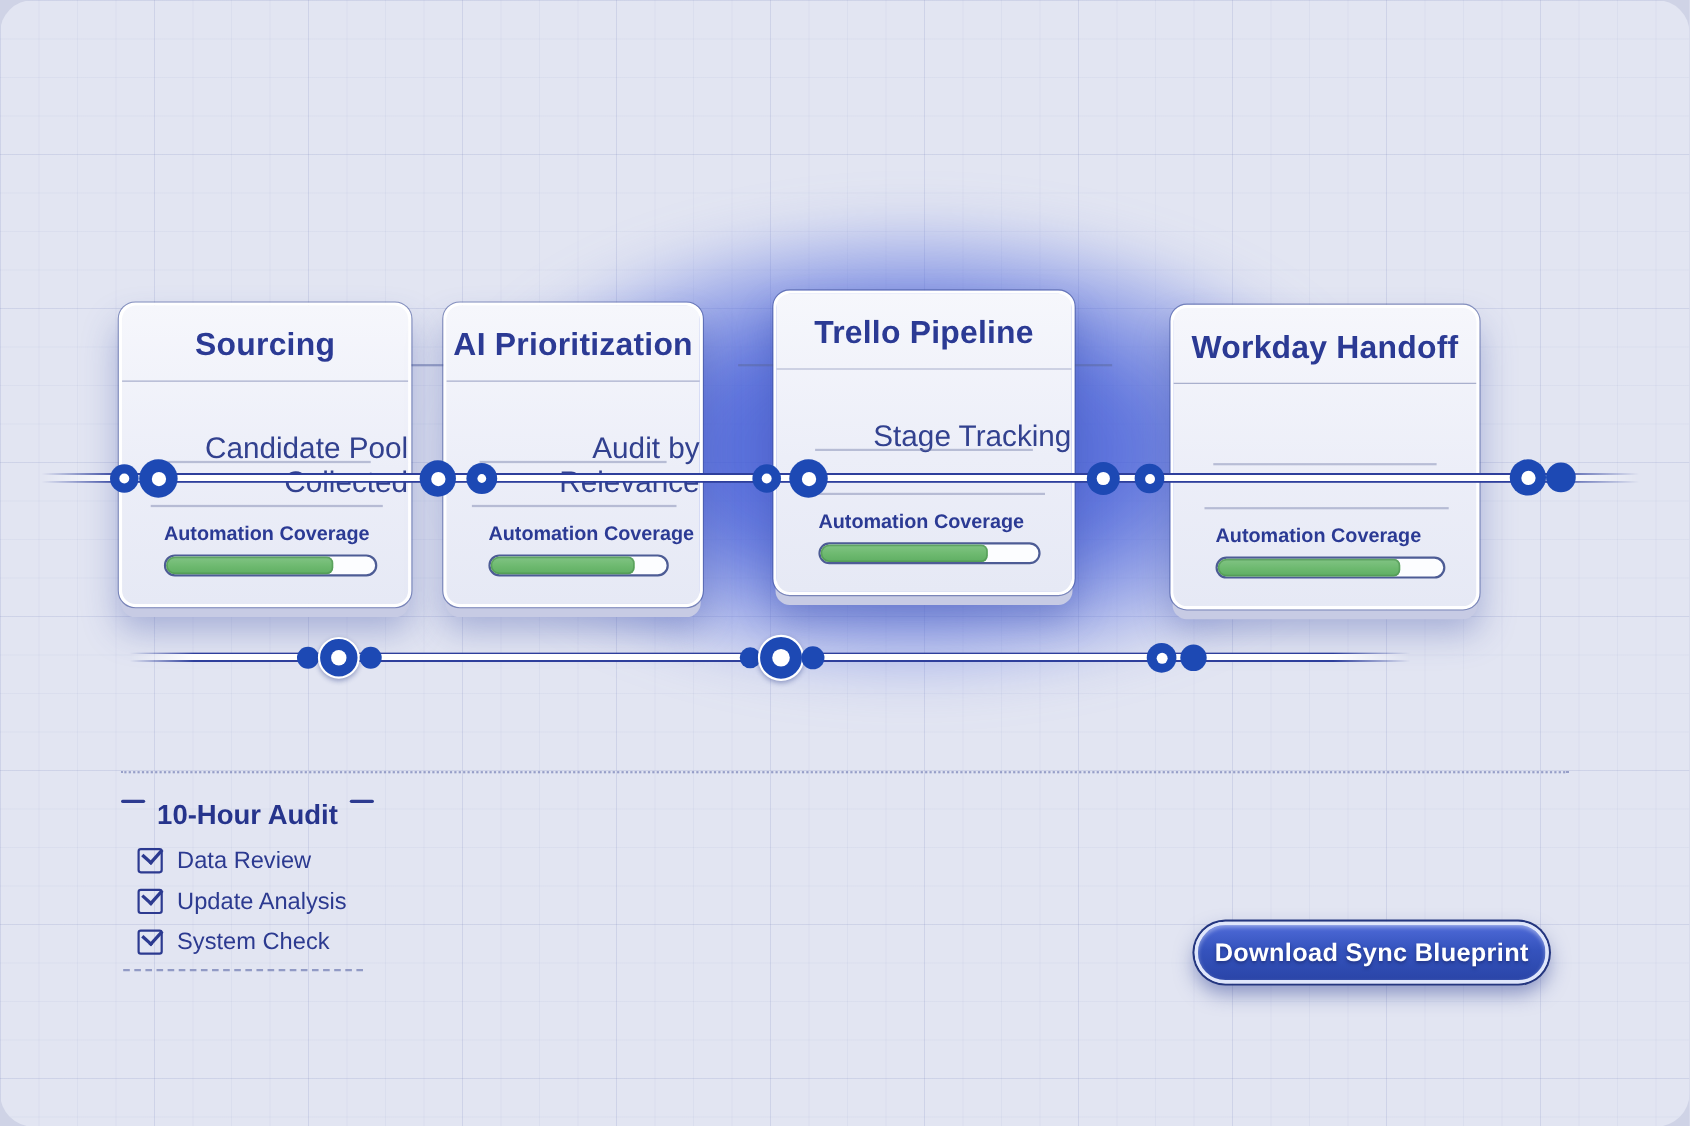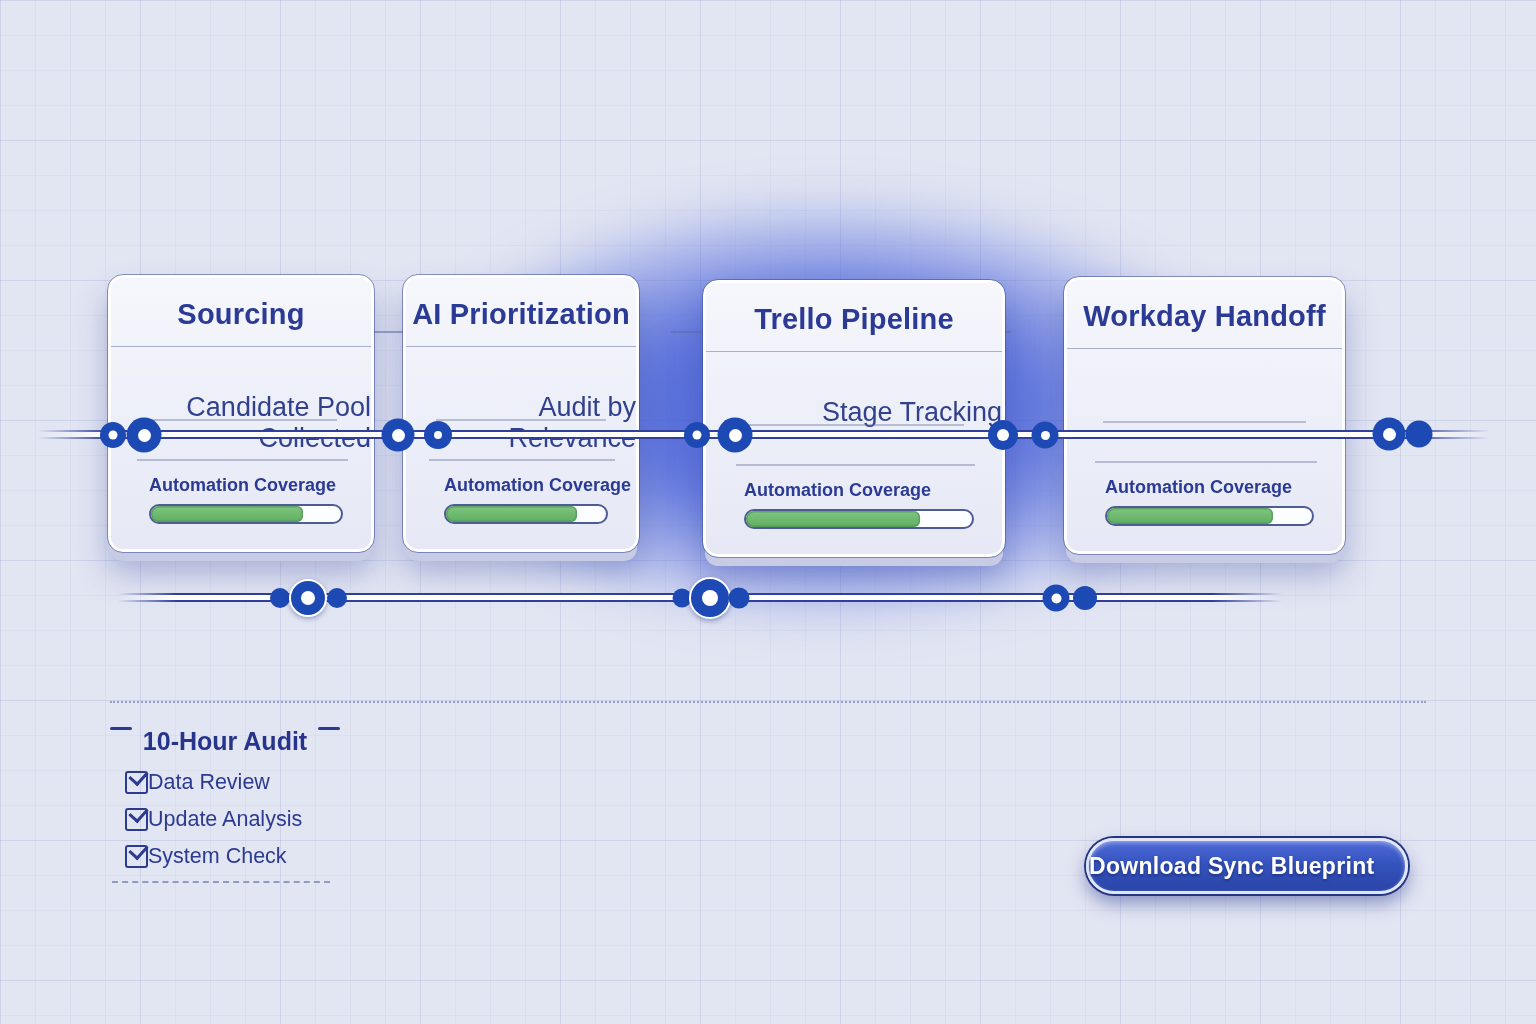--- a/index.html
+++ b/index.html
@@ -8,20 +8,21 @@
 
   .canvas {
     position:relative; width:1536px; height:1024px; overflow:hidden;
     background-color:var(--bg,#e2e5f2);
     background-image:
       linear-gradient(rgba(150,160,205,.18) 1px, transparent 1px),
       linear-gradient(90deg, rgba(150,160,205,.18) 1px, transparent 1px),
       linear-gradient(rgba(150,160,205,.10) 1px, transparent 1px),
       linear-gradient(90deg, rgba(150,160,205,.10) 1px, transparent 1px);
     background-size:140px 140px,140px 140px,35px 35px,35px 35px;
+    border-radius:30px;
   }
 
   
   .glow {
     position:absolute; left:290px; top:130px; width:1080px; height:560px;
     background:radial-gradient(ellipse 50% 50% at 50% 50%,
       rgba(58,82,210,.95) 0%, rgba(66,92,216,.8) 38%,
       rgba(92,114,224,.45) 60%, rgba(120,140,230,0) 78%);
     filter:blur(22px); border-radius:50%;
   }
@@ -90,42 +91,42 @@
     position:absolute; left:110px; top:701px; width:1316px; height:0;
     border-top:2px dotted rgba(125,135,185,.75);
   }
 
   
   .audit { position:absolute; left:110px; top:727px; width:230px; }
   .audit-header { display:flex; gap:11px; }
   .audit-dash { width:26px; height:3px; background:var(--audit,#2c3a90); border-radius:2px; }
   .audit-title { font-size:25px; font-weight:700; color:#26348c; white-space:nowrap; }
   .audit-items { margin-top:14px; margin-left:15px; }
-  .audit-item { display:flex; align-items:center; margin-bottom:12px; }
+  .audit-item { display:flex; align-items:center; gap:13px; margin-bottom:12px; }
   .checkbox {
     position:relative; width:23px; height:23px; flex:0 0 auto;
     border:2.5px solid var(--audit,#2c3a90); border-radius:3px; background:transparent;
   }
   .checkbox.checked::after {
     content:''; position:absolute; left:3px; top:-3px;
     width:14px; height:9px;
     border-left:3px solid var(--audit,#2c3a90);
     border-bottom:3px solid var(--audit,#2c3a90);
     transform:rotate(-48deg);
   }
   .audit-item-label { font-size:21.5px; color:var(--audit,#2c3a90); }
   .audit-bottom-dash {
     margin-top:9px; margin-left:2px; width:218px; height:0;
     border-top:2px dashed rgba(125,135,185,.8);
   }
 
   
   .cta-button {
     position:absolute; left:1086px; top:838px; width:322px; height:56px;
-    display:flex; align-items:center; justify-content:flex-start;
+    display:flex; align-items:center; justify-content:center;
     border-radius:30px; cursor:pointer;
     background:linear-gradient(180deg, var(--btn-top,#4e6ad8) 0%, #3553bd 45%, var(--btn-bottom,#2a45a8) 100%);
     border:3px solid #dfe6fb;
     box-shadow:0 0 0 2px #24367f, 0 9px 18px rgba(44,62,148,.5), inset 0 2px 4px rgba(255,255,255,.4);
   }
   .cta-label {
     color:#ffffff; font-size:23px; font-weight:700; letter-spacing:.3px;
     text-shadow:0 1.5px 3px rgba(18,30,90,.55);
   }
 </style>
@@ -157,21 +158,21 @@
     <div class="card-divider"></div>
     <div class="card-subtitle">Audit by Relevance</div>
     <div class="mid-line-top"></div>
     <div class="mid-line-bottom"></div>
     <div class="coverage-label">Automation Coverage</div>
     <div class="progress-track">
       <div class="progress-fill" style="width: 82%;"></div>
     </div>
   </div>
 
-  <div class="card" style="left:703px; width:302px; top:280px;">
+  <div class="card" style="left:703px; width:274px; top:264px;">
     <div class="card-title">Trello Pipeline</div>
     <div class="card-divider"></div>
     <div class="card-subtitle">Stage Tracking</div>
     <div class="mid-line-top"></div>
     <div class="mid-line-bottom"></div>
     <div class="coverage-label">Automation Coverage</div>
     <div class="progress-track">
       <div class="progress-fill" style="width: 77%;"></div>
     </div>
   </div>

